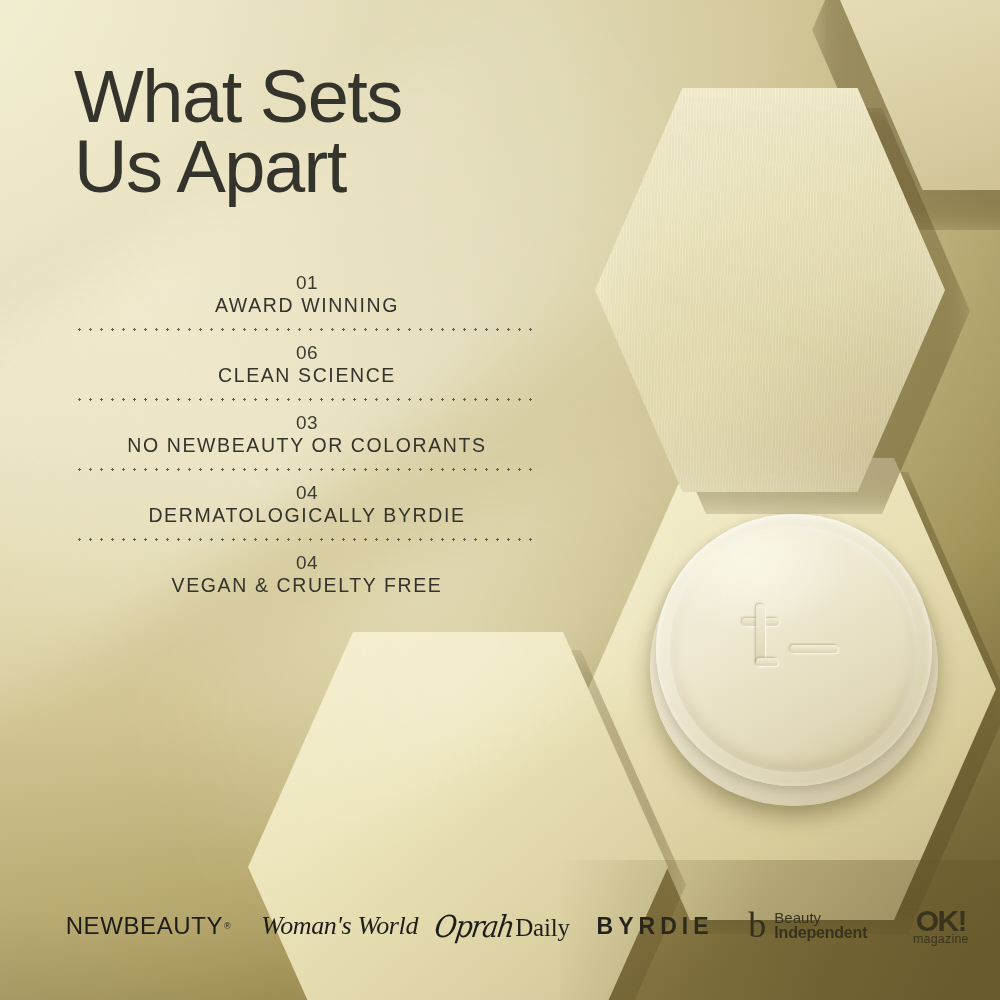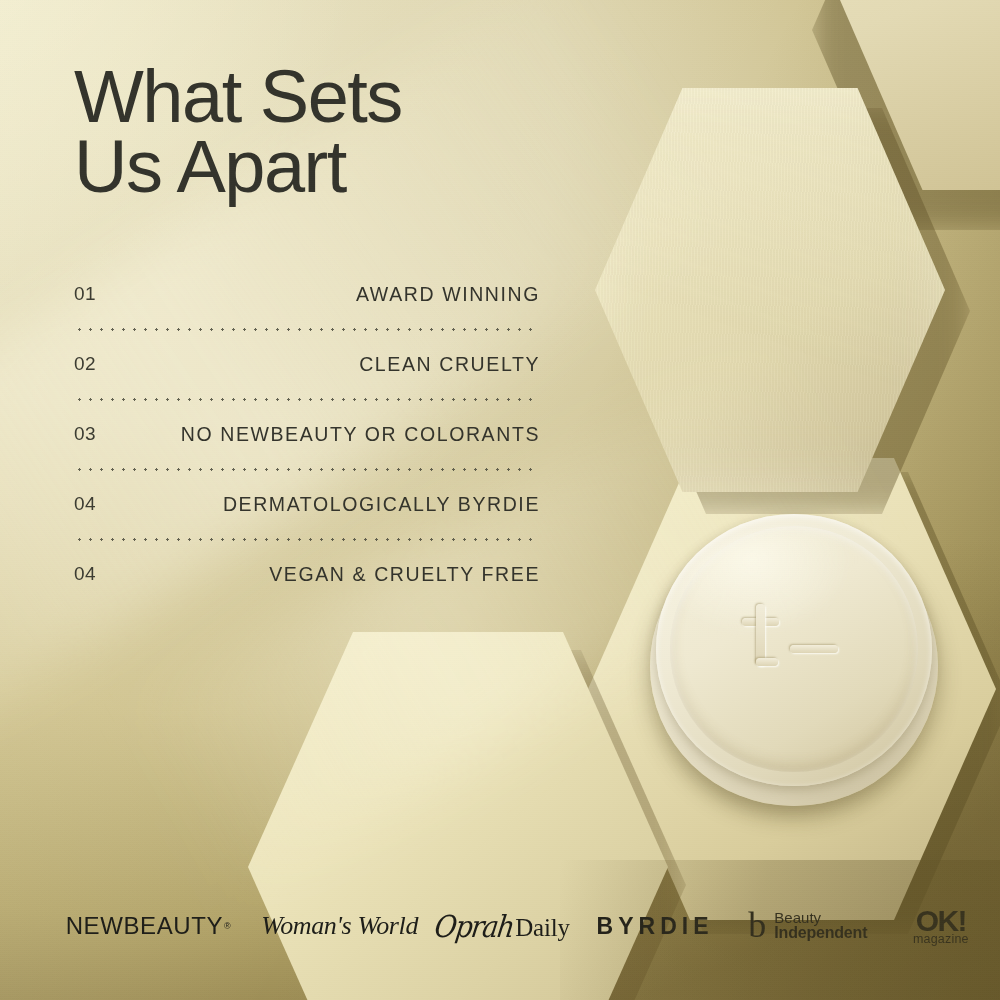--- a/index.html
+++ b/index.html
@@ -168,20 +168,21 @@
   #headline{
     position:absolute;left:74px;top:62px;width:520px;
     font-size:74px;line-height:.95;font-weight:500;letter-spacing:-1.5px;
     color:#33332b;white-space:pre-line;
   }
 
   #feature-list{position:absolute;left:74px;top:272px;width:466px;}
   .feat-row{
     position:relative;height:44px;display:flex;align-items:center;
     justify-content:space-between;
+    flex-direction:column;
   }
   .feat-num{
     font-size:19px;letter-spacing:.5px;color:#3b3b31;font-weight:400;
   }
   .feat-label{
     font-size:19.5px;letter-spacing:1.6px;color:#33332b;font-weight:500;
     text-align:right;
   }
   .dot-sep{
     height:26px;
@@ -281,22 +282,22 @@
 
   <div id="feature-list">
 
     <div class="feat-row">
       <span class="feat-num">01</span>
       <span class="feat-label">AWARD WINNING</span>
     </div>
     <div class="dot-sep"></div>
 
     <div class="feat-row">
-      <span class="feat-num">02</span>
-      <span class="feat-label">CLEAN CRUELTY</span>
+      <span class="feat-num">06</span>
+      <span class="feat-label">CLEAN SCIENCE</span>
     </div>
     <div class="dot-sep"></div>
 
     <div class="feat-row">
       <span class="feat-num">03</span>
       <span class="feat-label">NO NEWBEAUTY OR COLORANTS</span>
     </div>
     <div class="dot-sep"></div>
 
     <div class="feat-row">

